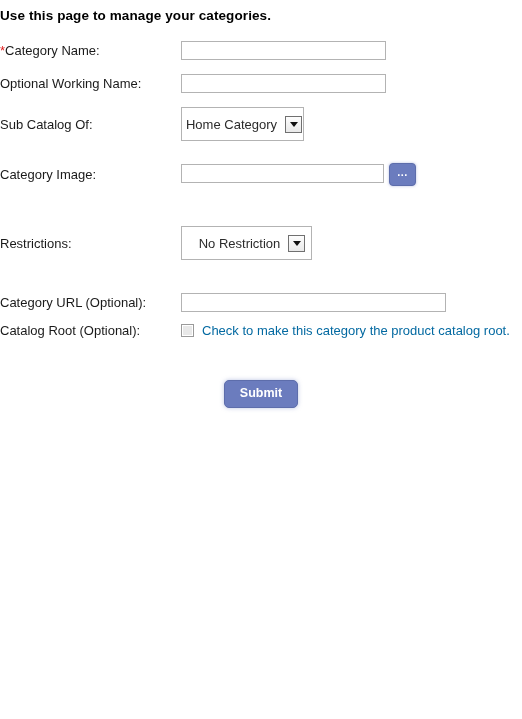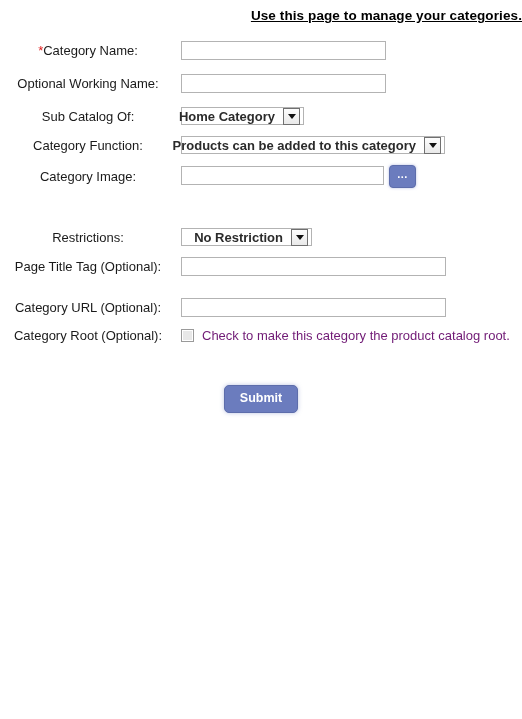--- a/index.html
+++ b/index.html
@@ -12,44 +12,43 @@
     width: 522px;
     height: 719px;
     font-family: "Liberation Sans", sans-serif;
     font-size: 13px;
     color: #1a1a1a;
     overflow: hidden;
     position: relative;
   }
 
   .page-heading {
-    text-align: right;
+    text-align: left;
     font-weight: bold;
     font-size: 13.5px;
     color: #000000;
     padding-top: 8px;
     letter-spacing: 0.1px;
-    text-decoration: underline;
   }
 
   .form-table {
     width: 100%;
     border-collapse: separate;
     border-spacing: 0;
     margin-top: 18px;
   }
 
   .form-table td {
     padding: 0;
     vertical-align: middle;
   }
 
   td.label-cell {
     width: 176px;
-    text-align: center;
+    text-align: left;
     padding-right: 5px;
     font-size: 13px;
     color: #1a1a1a;
     white-space: nowrap;
     margin-top: 20px;
   }
 
   td.field-cell {
     text-align: left;
     padding-left: 0;
@@ -78,31 +77,30 @@
     border-radius: 0;
   }
   input.w-short { width: 205px; }
   input.w-image { width: 203px; }
   input.w-long  { width: 265px; }
 
   
   .select-box {
     display: inline-flex;
     align-items: center;
-    justify-content: flex-end;
+    justify-content: center;
     border: 1px solid #b3b3b3;
     background: #ffffff;
-    height: 18px;
+    height: 34px;
     box-sizing: border-box;
     padding: 0 3px 0 6px;
     font-size: 13px;
     color: #2b2b2b;
     cursor: default;
     vertical-align: middle;
-    font-weight: bold;
   }
   .select-box .sel-text {
     padding-right: 8px;
     white-space: nowrap;
   }
   .select-arrow {
     width: 15px;
     height: 15px;
     border: 1px solid #707070;
     background: linear-gradient(#fdfdfd, #e9e9e9);
@@ -194,21 +192,21 @@
     height: 13px;
     border: 1px solid #9a9a9a;
     background: #e8e8e8;
     box-shadow: inset 0 0 0 1px #ffffff;
     box-sizing: border-box;
     flex: 0 0 auto;
     cursor: pointer;
   }
   .check-text {
     font-size: 13px;
-    color: #701a75;
+    color: #0369a1;
     white-space: nowrap;
   }
 
   
   .submit-area {
     text-align: center;
     margin-top: 22px;
   }
   .submit-btn {
     display: inline-block;
@@ -266,31 +264,20 @@
                 <i></i>
               </span>
           </span>
         </td>
       </tr>
 
       <tr class="row-spacer-sm">
           <td colspan="2"></td>
         </tr>
 
-      <tr>
-        <td class="label-cell">Category Function:</td>
-        <td class="field-cell">
-          <span class="select-box sel-func">
-            <span class="sel-text">Products can be added to this category</span>
-            <span class="select-arrow">
-                <i></i>
-              </span>
-          </span>
-        </td>
-      </tr>
 
       <tr class="row-spacer-sm">
           <td colspan="2"></td>
         </tr>
 
       <tr>
         <td class="label-cell">Category Image:</td>
         <td class="field-cell">
           <input type="text" class="text-input w-image" placeholder="" style=""><span class="browse-btn">...</span>
         </td>
@@ -314,49 +301,43 @@
                 <i></i>
               </span>
           </span>
         </td>
       </tr>
 
       <tr class="row-spacer-sm">
           <td colspan="2"></td>
         </tr>
 
-      <tr>
-        <td class="label-cell">Page Title Tag (Optional):</td>
+
+      <tr class="row-spacer-sm">
+          <td colspan="2"></td>
+        </tr>
+
+
+      <tr class="row-spacer-sm">
+          <td colspan="2"></td>
+        </tr>
+
+      <tr>
+        <td class="label-cell">Category URL (Optional):</td>
         <td class="field-cell">
           <input type="text" class="text-input w-long" placeholder="" style="">
         </td>
       </tr>
 
       <tr class="row-spacer-sm">
           <td colspan="2"></td>
         </tr>
 
-
-      <tr class="row-spacer-sm">
-          <td colspan="2"></td>
-        </tr>
-
-      <tr>
-        <td class="label-cell">Category URL (Optional):</td>
-        <td class="field-cell">
-          <input type="text" class="text-input w-long" placeholder="" style="">
-        </td>
-      </tr>
-
-      <tr class="row-spacer-sm">
-          <td colspan="2"></td>
-        </tr>
-
-      <tr>
-        <td class="label-cell">Category Root (Optional):</td>
+      <tr>
+        <td class="label-cell">Catalog Root (Optional):</td>
         <td class="field-cell">
           <span class="check-row">
             <span class="checkbox-ui"></span>
             <span class="check-text">Check to make this category the product catalog root.</span>
           </span>
         </td>
       </tr>
 
       <tr class="row-spacer-lg">
           <td colspan="2"></td>

